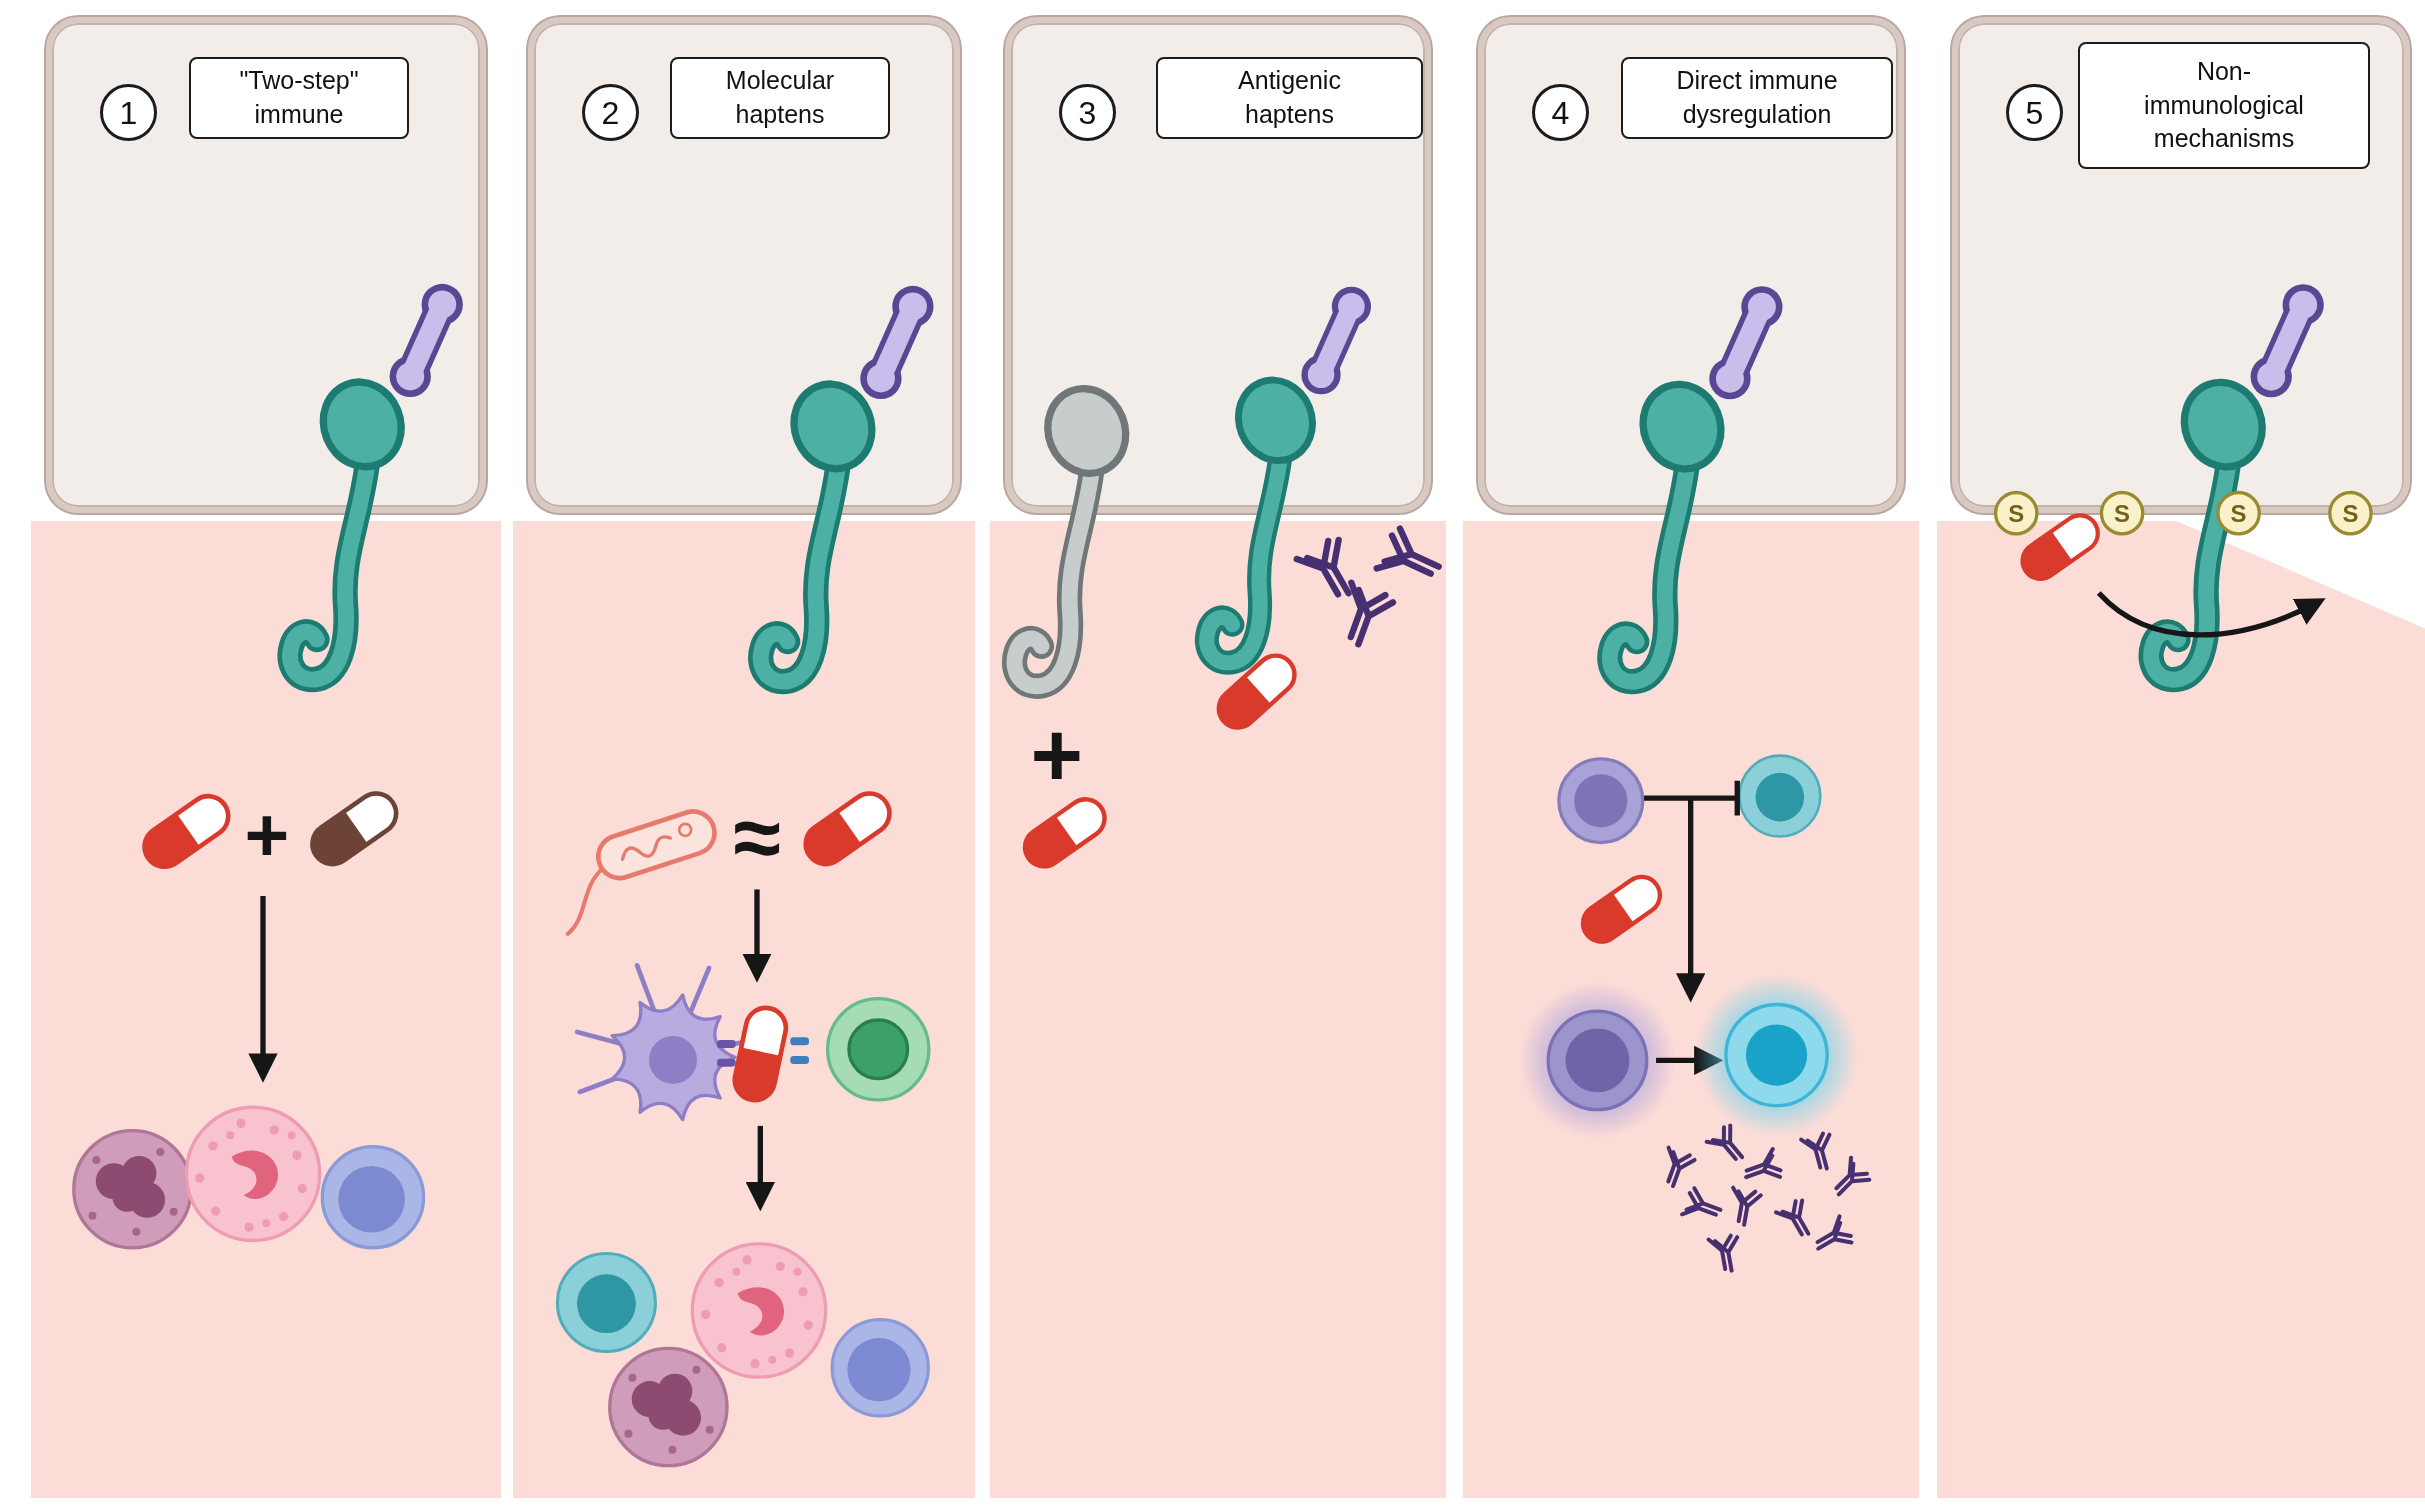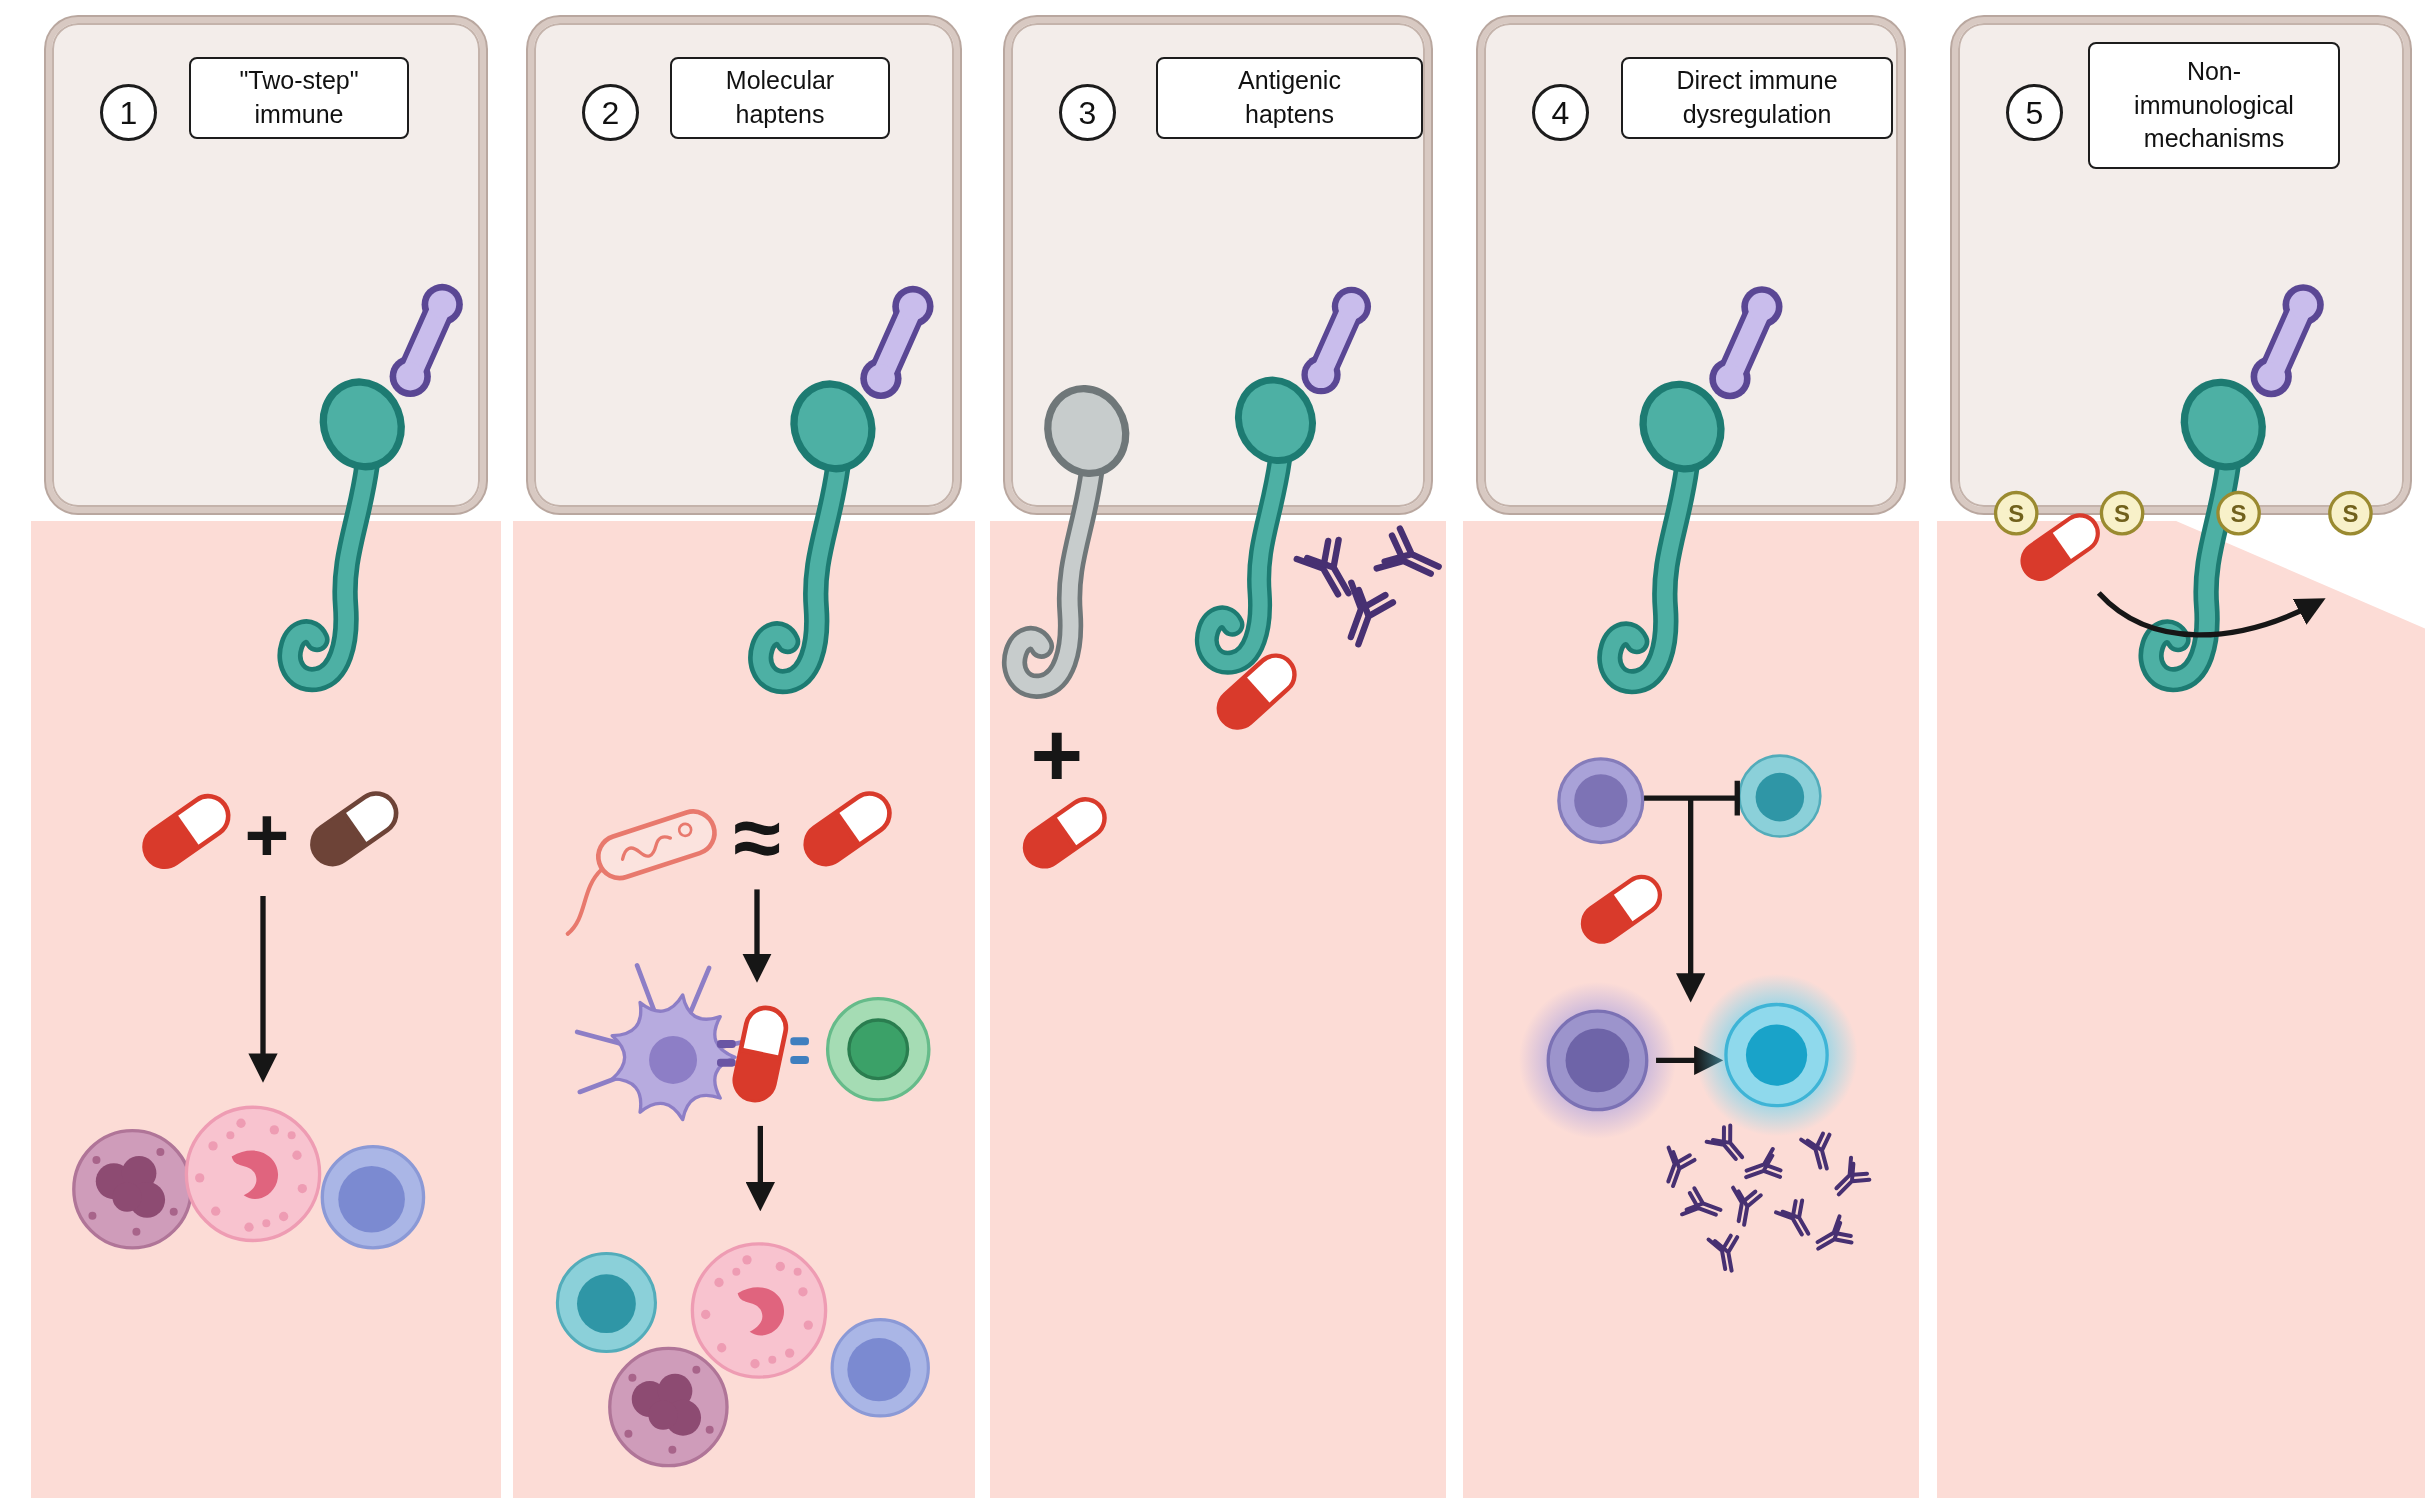--- a/index.html
+++ b/index.html
@@ -289,21 +289,21 @@
           <circle cx="453" cy="770" r="31" fill="#f8f1c9" stroke="#9a8a30" stroke-width="5"></circle>
           <text x="453" y="783" text-anchor="middle" font-size="36" font-weight="bold" fill="#71611c">S</text>
         </g>
         <g>
           <circle cx="621" cy="770" r="31" fill="#f8f1c9" stroke="#9a8a30" stroke-width="5"></circle>
           <text x="621" y="783" text-anchor="middle" font-size="36" font-weight="bold" fill="#71611c">S</text>
         </g>
       </g>
     </svg>
     <div class="num">5</div>
-    <div class="lbl lbl3" style="left:151px;width:252px;">
+    <div class="lbl lbl3" style="left:141px;width:292px;">
       <div>Non-</div>
       <div>immunological</div>
       <div>mechanisms</div>
     </div>
   </section>
 
 </div>
 
 
 </body></html>

